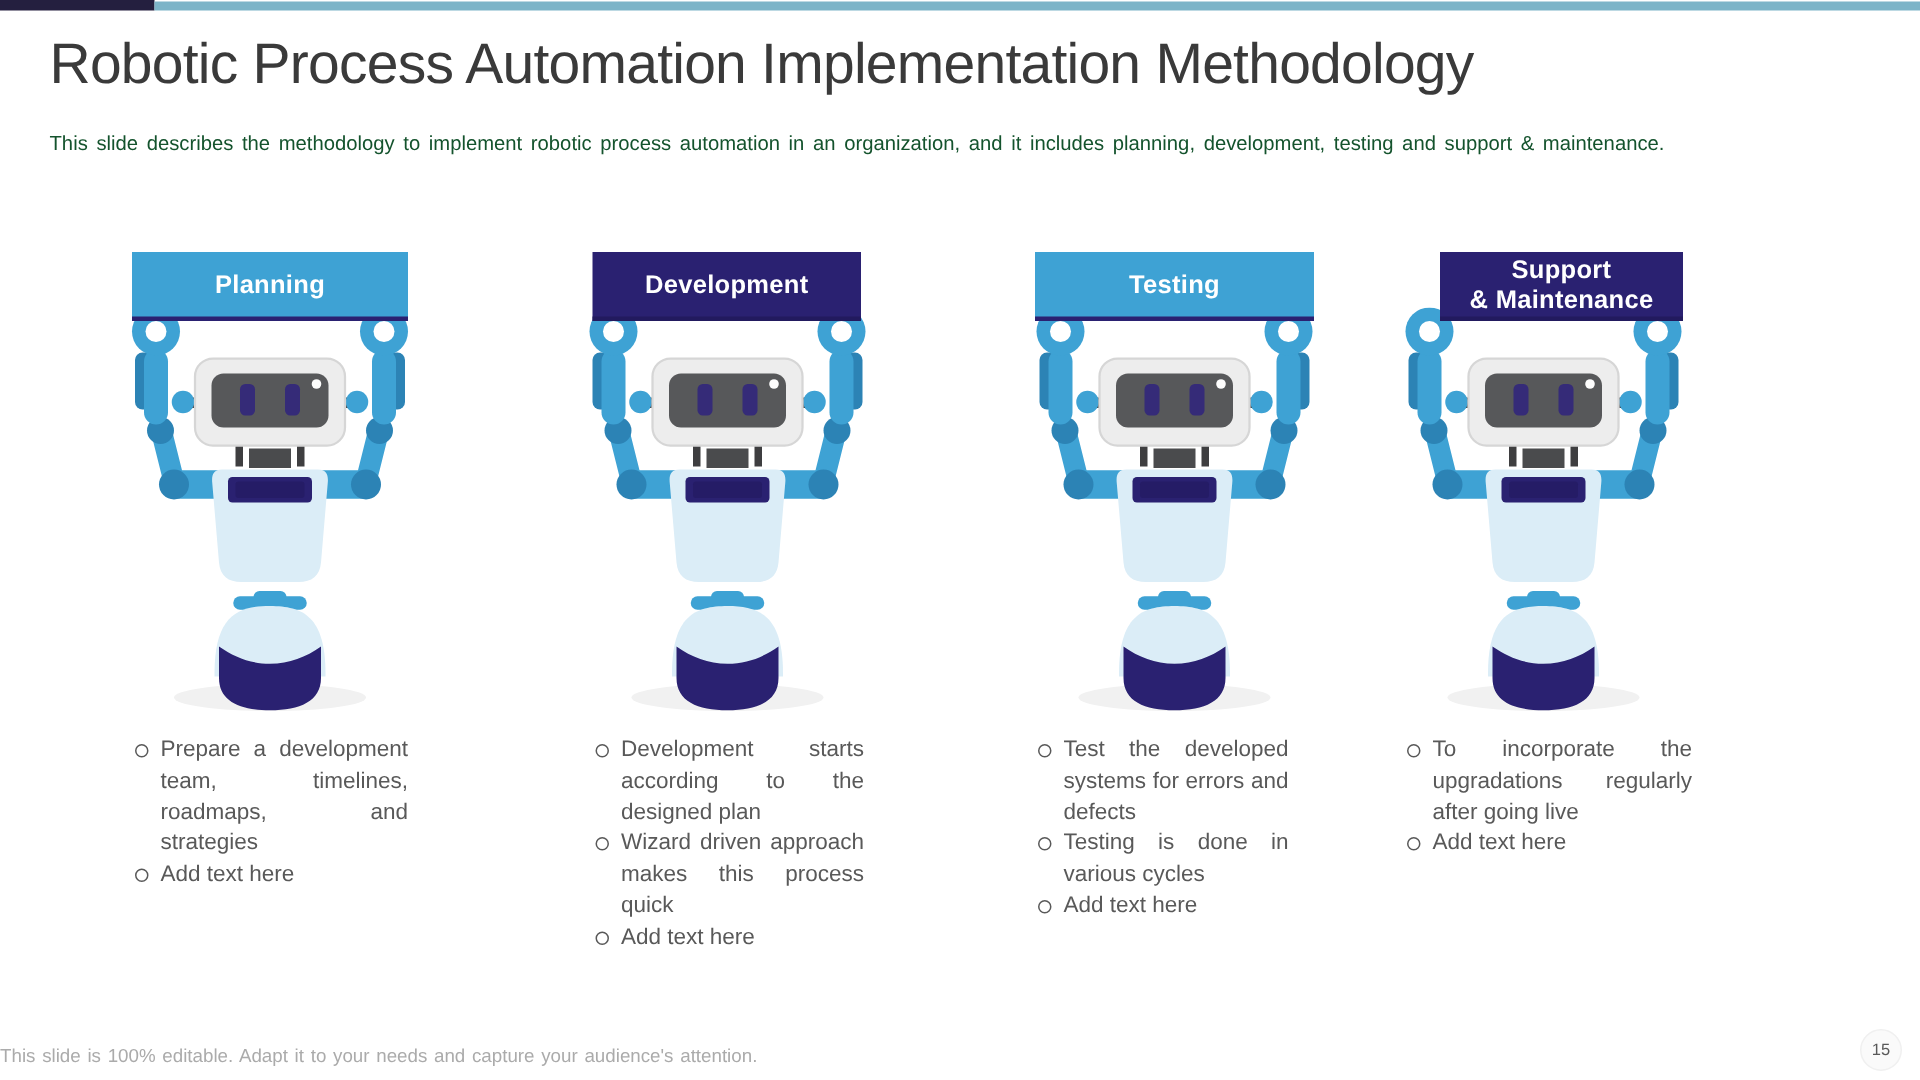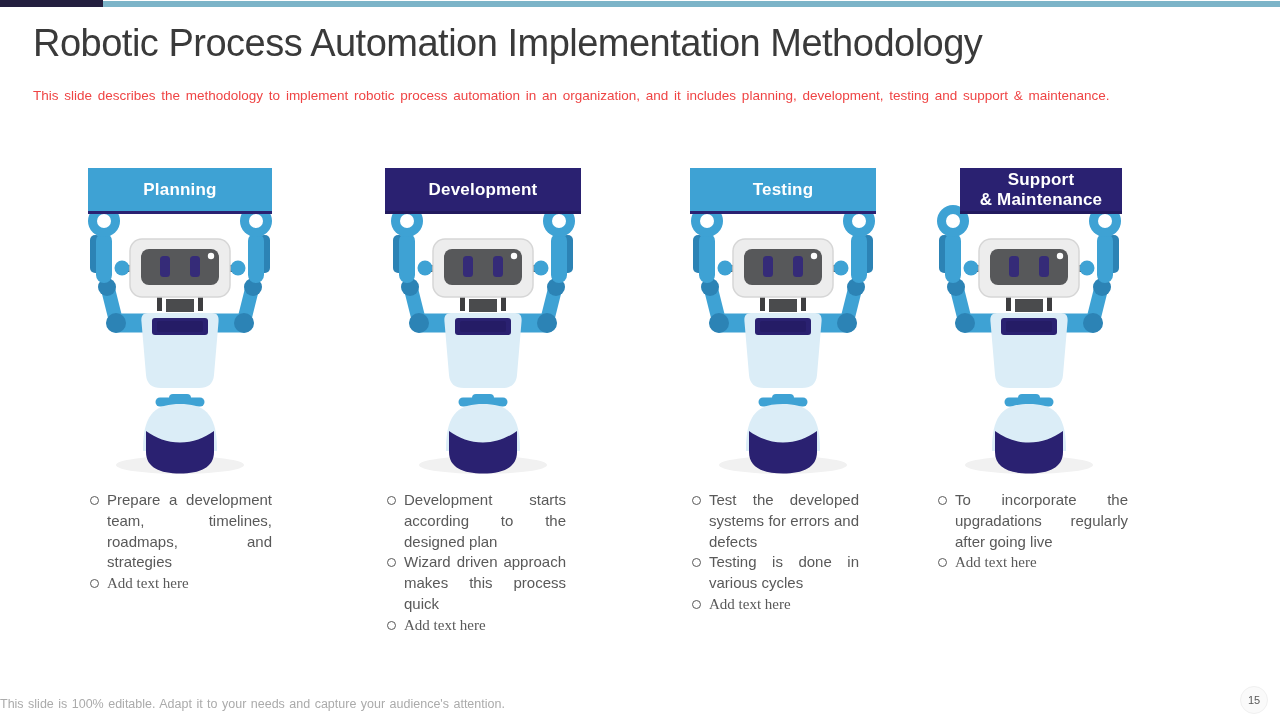--- a/index.html
+++ b/index.html
@@ -8,25 +8,25 @@
   .slide { position:relative; width:1280px; height:720px; background:#fff; }
 
   
   .topbar-dark  { position:absolute; left:0; top:0; width:103px; height:7px; background:#241F3F; }
   .topbar-light { position:absolute; left:103px; top:1px; right:0; height:6px; background:#7CB4C8; }
 
   .title { position:absolute; left:33px; top:22px; width:1180px;
            font-size:38px; font-weight:400; letter-spacing:-0.5px;
            color:#3A3A3A; line-height:1.15; }
   .subtitle { position:absolute; left:33px; top:88px; width:1200px;
-              font-size:13.5px; color:#ef4444; word-spacing:2px; }
+              font-size:13.5px; color:#14532d; word-spacing:2px; }
 
   .col { position:absolute; top:168px; }
   .col-0 { left:88px;  width:184px;border-radius:20px; }
-  .col-1 { left:385px; width:196px; }
+  .col-1 { left:395px; width:179px; }
   .col-2 { left:690px; width:186px; }
   .col-3 { left:936px; width:186px;padding-left:24px; }
 
   .banner { position:relative; z-index:2; width:100%; height:46px;
             display:flex; align-items:center; justify-content:center;
             color:#fff; font-size:17px; font-weight:bold; text-align:center;
             white-space:pre-line; line-height:1.15; letter-spacing:0.2px; }
   .banner.blue { background:#3EA2D4; border-bottom:3px solid #2A2171; }
   .banner.navy { background:#2A2171; border-bottom:3px solid #221A5E; }
 
@@ -37,21 +37,21 @@
   .bullets { position:absolute; top:322px; left:0; list-style:none; }
   .col-0 .bullets { width:184px; }
   .col-1 .bullets { width:181px; }
   .col-2 .bullets { width:169px; }
   .col-3 .bullets { width:192px; }
   .bullets li { position:relative; padding-left:19px; font-size:15px;
                 line-height:20.8px; color:#595959; text-align:justify; }
   .bullets li::before { content:""; position:absolute; left:2px; top:6px;
                 width:7px; height:7px; border:1.5px solid #595959;
                 border-radius:50%; }
-  .bullets li:last-child { text-align:left;font-family:Liberation Serif, serif; }
+  .bullets li:last-child { text-align:left; }
 
   .footer { position:absolute; left:0; right:0; top:697px; text-align:left;
             font-size:12.5px; color:#ABABAB; word-spacing:1px; }
 
   .page-badge { position:absolute; right:12px; bottom:6px; width:28px; height:28px;
             border-radius:50%; background:#FAFAFA; border:1px solid #F0F0F0;
             display:flex; align-items:center; justify-content:center;
             font-size:11px; color:#595959; }
 </style>
 </head>

